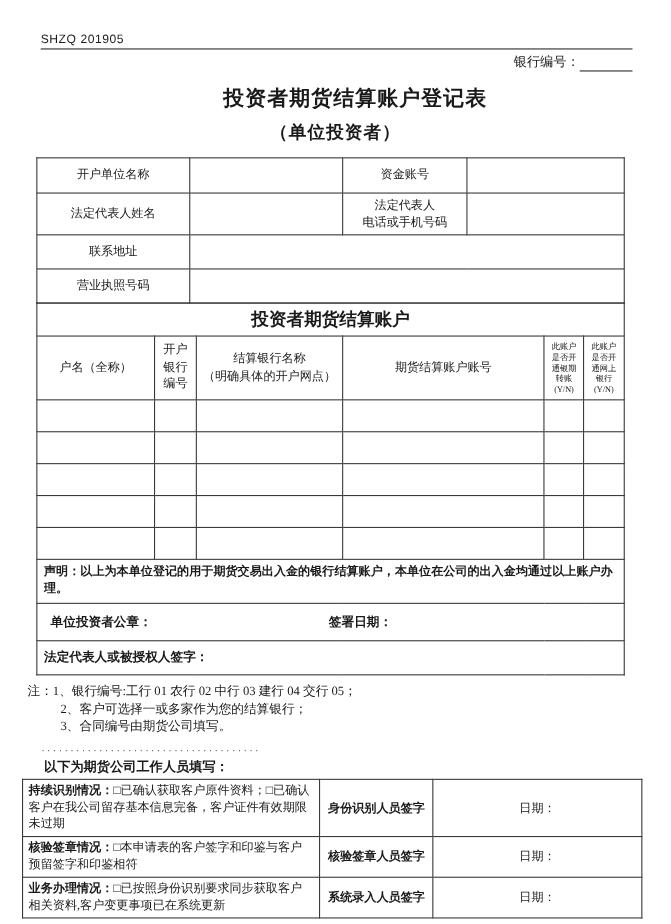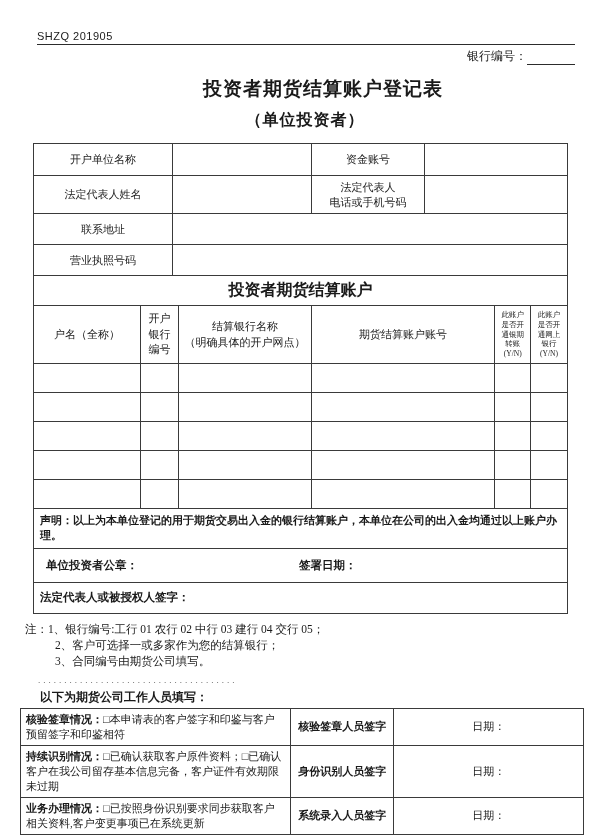--- a/index.html
+++ b/index.html
@@ -218,27 +218,27 @@
   <div class="staff-heading">以下为期货公司工作人员填写：</div>
 
   <table class="tStaff">
     <colgroup>
         <col style="width:48%">
         <col style="width:18.3%">
         <col style="width:33.7%">
       </colgroup>
     <tbody>
         <tr style="height:32px">
-      <td class="staff-desc"><span class="rowtitle">核验签章情况：</span><span>□本申请表的客户签字和印鉴与客户预留签字和印鉴相符</span></td>
-      <td class="staff-signer">核验签章人员签字</td>
+      <td class="staff-desc"><span class="rowtitle">持续识别情况：</span><span>□已确认获取客户原件资料；□已确认客户在我公司留存基本信息完备，客户证件有效期限未过期</span></td>
+      <td class="staff-signer">身份识别人员签字</td>
       <td class="staff-date">日期：</td>
     </tr>
     <tr style="height:32px">
-      <td class="staff-desc"><span class="rowtitle">持续识别情况：</span><span>□已确认获取客户原件资料；□已确认客户在我公司留存基本信息完备，客户证件有效期限未过期</span></td>
-      <td class="staff-signer">身份识别人员签字</td>
+      <td class="staff-desc"><span class="rowtitle">核验签章情况：</span><span>□本申请表的客户签字和印鉴与客户预留签字和印鉴相符</span></td>
+      <td class="staff-signer">核验签章人员签字</td>
       <td class="staff-date">日期：</td>
     </tr>
     <tr style="height:36px">
       <td class="staff-desc"><span class="rowtitle">业务办理情况：</span><span>□已按照身份识别要求同步获取客户相关资料,客户变更事项已在系统更新</span></td>
       <td class="staff-signer">系统录入人员签字</td>
       <td class="staff-date">日期：</td>
     </tr>
   </tbody>
     </table>
 

